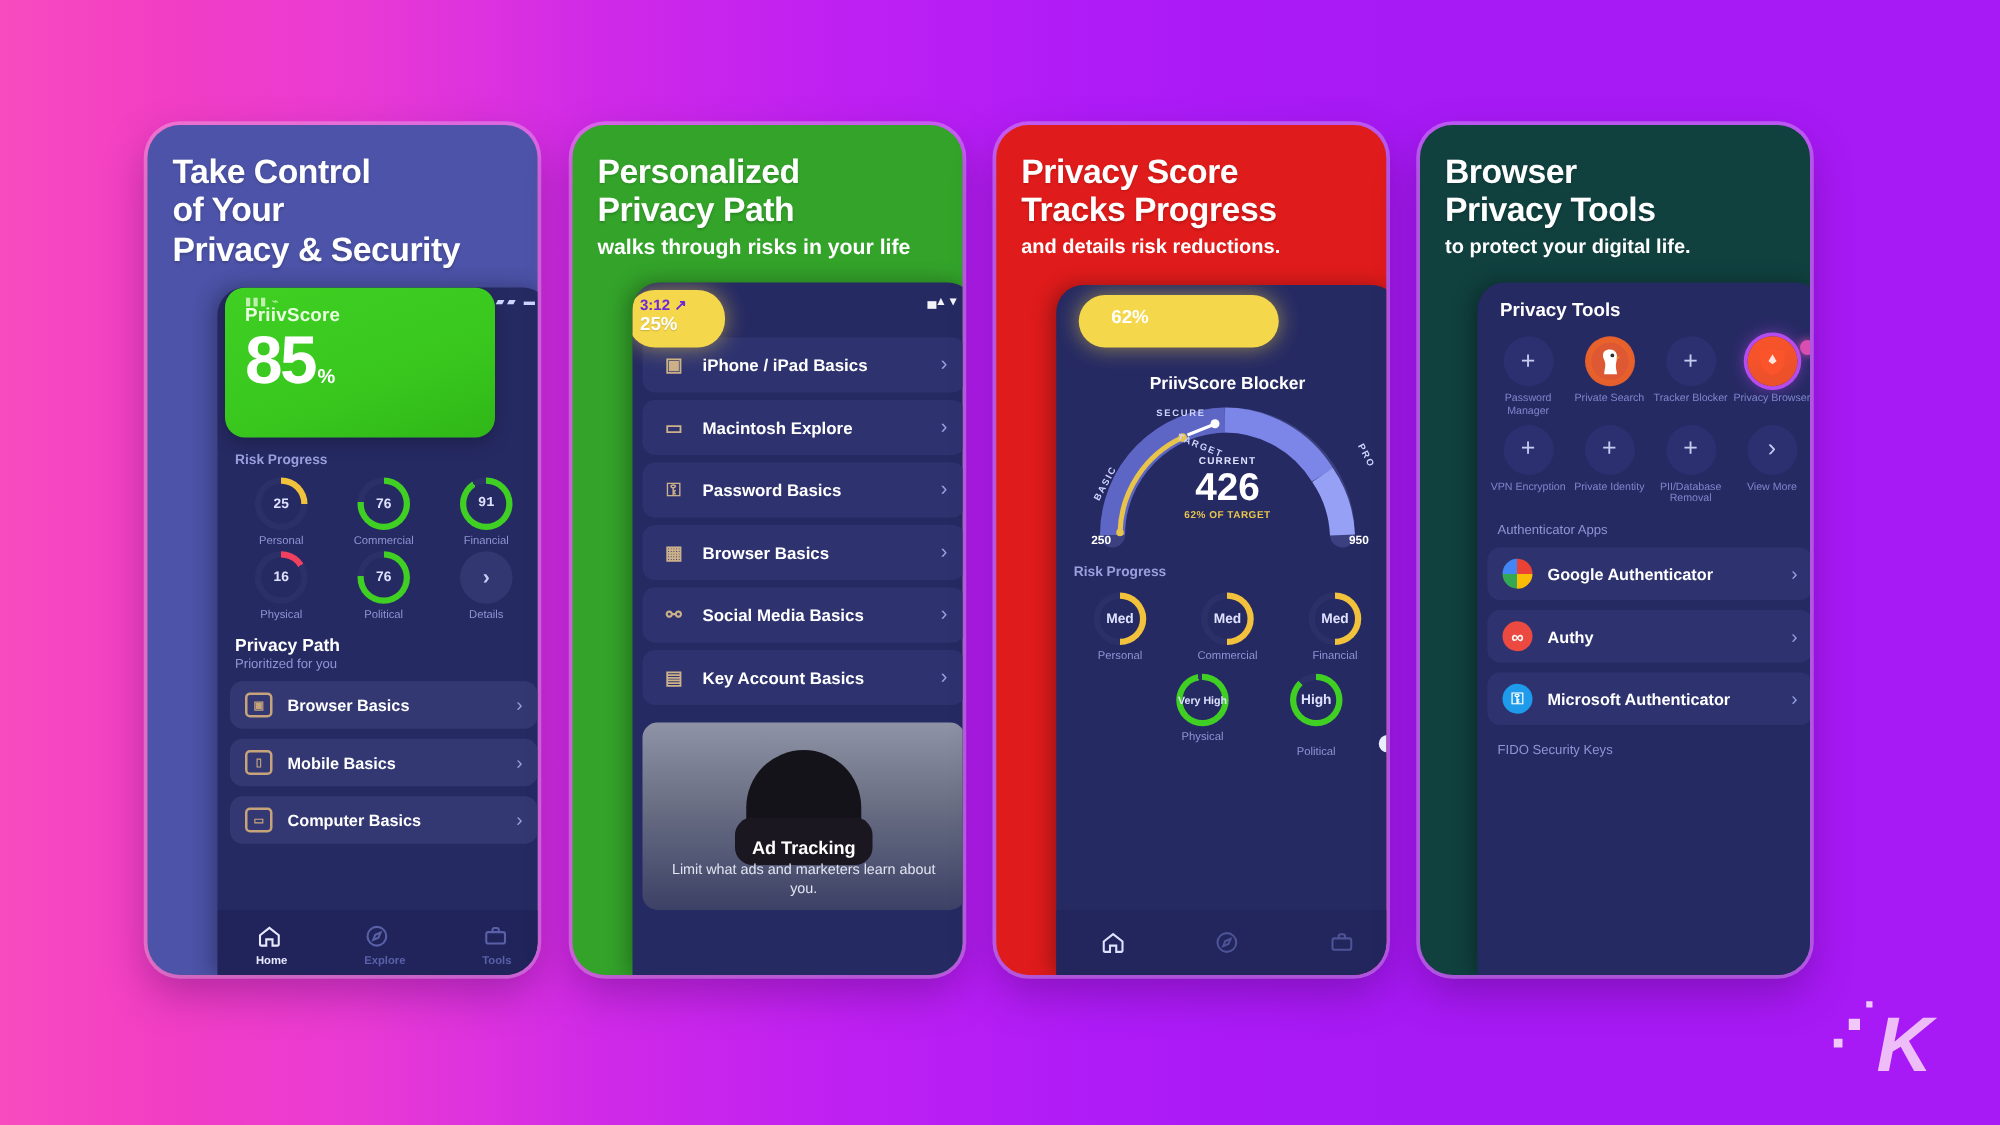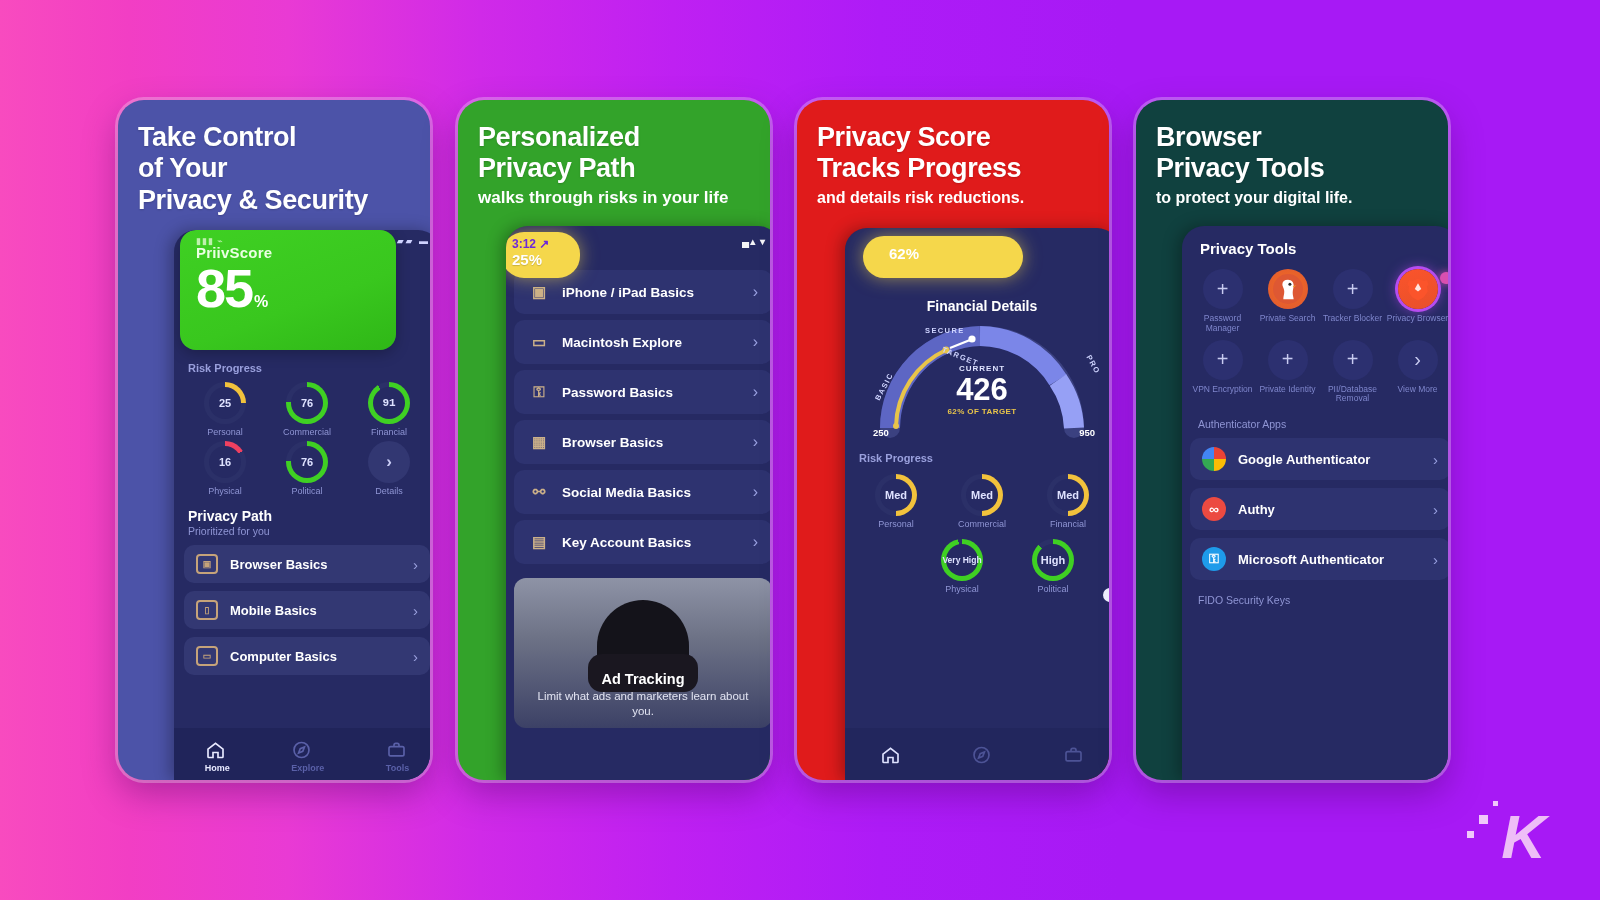--- a/index.html
+++ b/index.html
@@ -337,21 +337,21 @@
   <div class="headline">
     <div class="l1">Privacy Score</div>
     <div class="l2">Tracks Progress</div>
     <div class="sub">and details risk reductions.</div>
   </div>
   <div class="screen">
     <div class="badge-yellow">
       <span>62%</span>
     </div>
     <div style="height:56px"></div>
-    <div class="gauge-title">Financial Details</div>
+    <div class="gauge-title">PriivScore Blocker</div>
     <div class="gauge-wrap">
       <svg width="100%" height="120" viewBox="0 0 240 120">
         <path d="M28 108 A92 92 0 0 1 212 108" fill="none" stroke="#3b4180" stroke-width="20" stroke-linecap="round"></path>
         <path d="M28 108 A92 92 0 0 1 118 16" fill="none" stroke="#5d66c4" stroke-width="20"></path>
         <path d="M118 16 A92 92 0 0 1 196 60" fill="none" stroke="#7b86e8" stroke-width="20"></path>
         <path d="M196 60 A92 92 0 0 1 212 108" fill="none" stroke="#96a0f5" stroke-width="20"></path>
         <path d="M34 106 A86 86 0 0 1 84 30" fill="none" stroke="#e8c44a" stroke-width="4" stroke-linecap="round"></path>
         <circle cx="34" cy="106" r="3" fill="#e8c44a"></circle>
         <circle cx="84" cy="30" r="3.5" fill="#e8c44a"></circle>
         <path d="M88 28 l20 -8" stroke="#ffffff" stroke-width="2.4"></path>
@@ -396,21 +396,21 @@
     </div>
     <div class="rings3b">
       <div></div>
       <div class="ring-cell" style="margin-left:-40px;">
         <div class="ring small-txt" style="background:conic-gradient(#3fd023 0 97%, #2b3068 97% 100%);">
           <span style="position:absolute;inset:5px;border-radius:50%;background:#262a63;"></span>
           <span style="position:relative;">Very High</span>
         </div>
         <div class="ring-cap">Physical</div>
       </div>
-      <div class="ring-cell" style="margin-left:-30px;">
+      <div class="ring-cell" style="margin-left:-30px;gap:12px;">
         <div class="ring" style="background:conic-gradient(#3fd023 0 88%, #2b3068 88% 100%);">
           <span style="position:absolute;inset:5px;border-radius:50%;background:#262a63;"></span>
           <span style="position:relative;">High</span>
         </div>
         <div class="ring-cap">Political</div>
       </div>
     </div>
     <div class="tabbar" style="background:#22265d;">
       <div class="tab active">
         <span class="gl">

